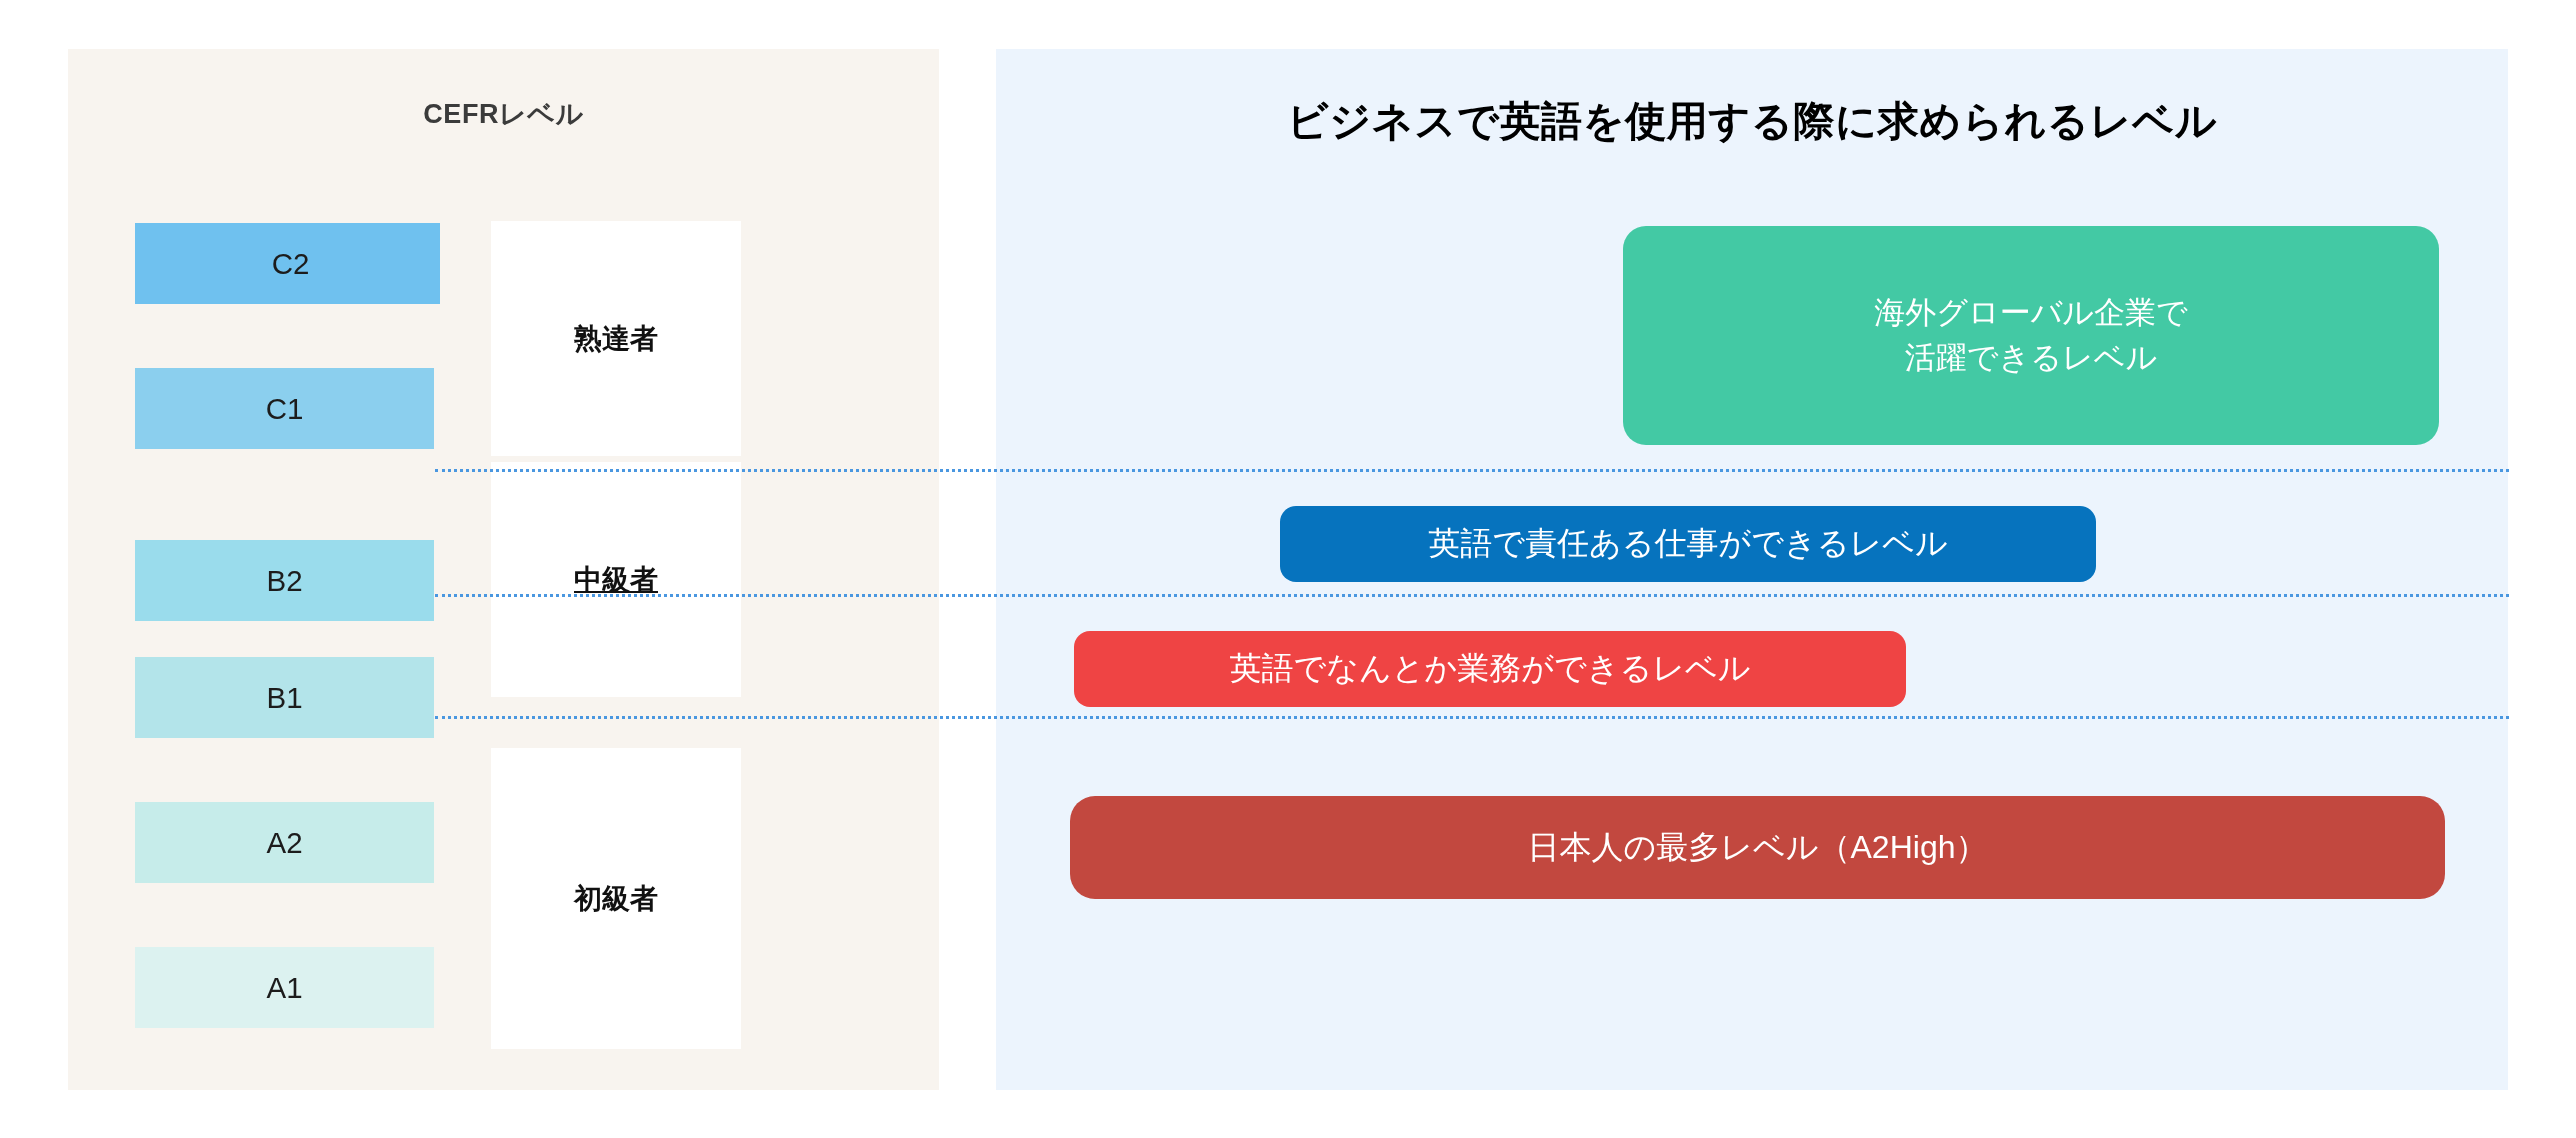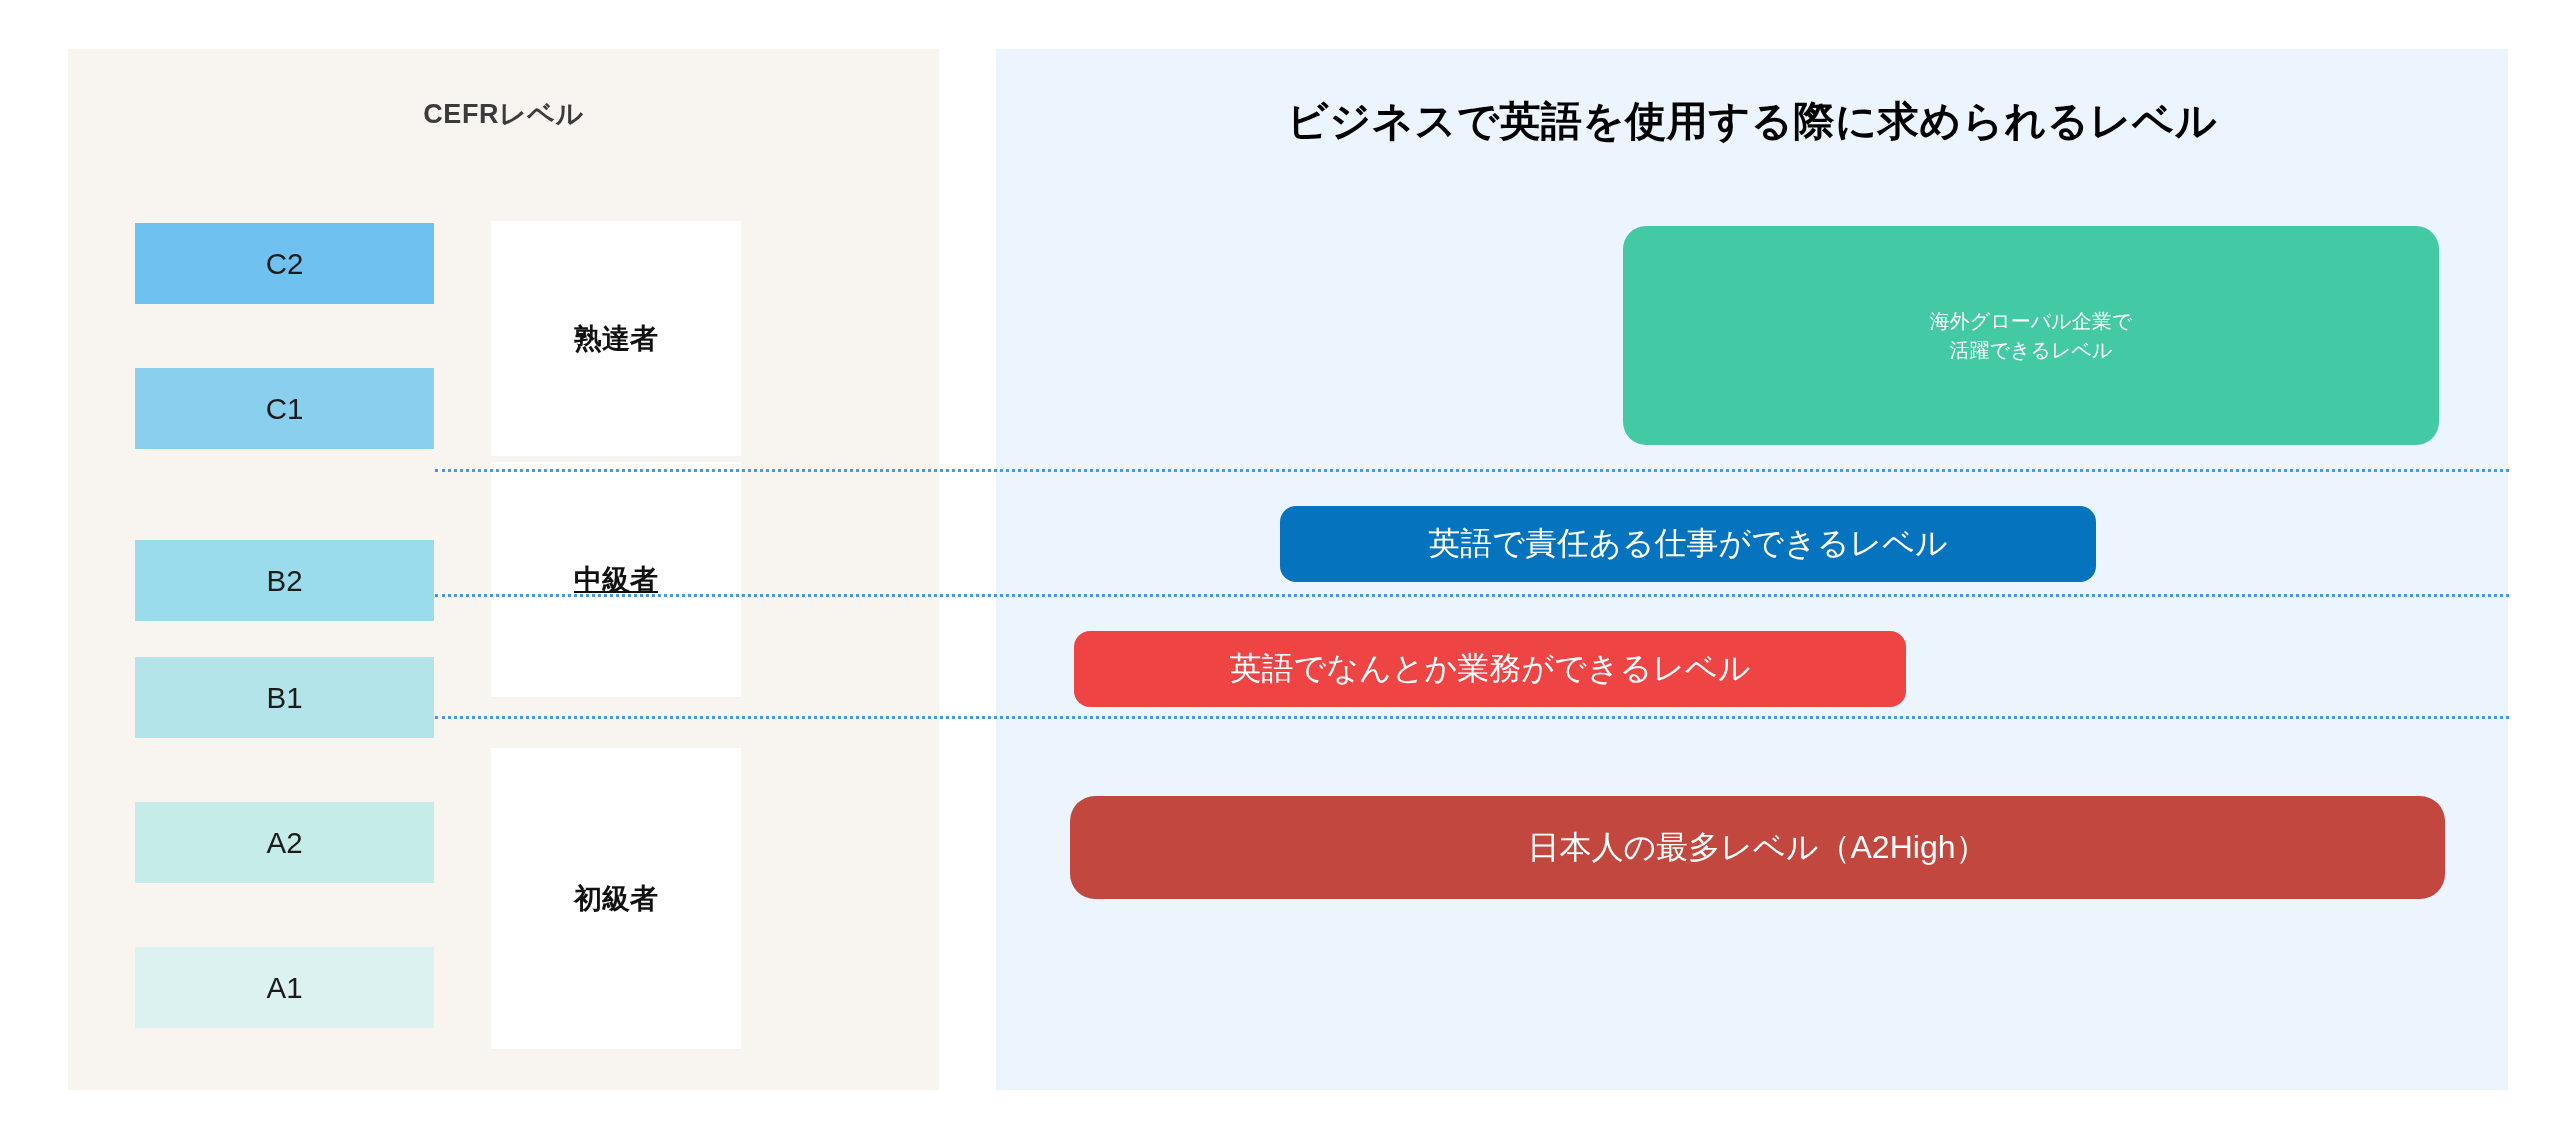--- a/index.html
+++ b/index.html
@@ -73,21 +73,21 @@
     left: 135px;
     width: 299px;
     height: 81px;
     display: flex;
     align-items: center;
     justify-content: center;
     font-size: 29.5px;
     color: #1c1c1c;
     font-weight: 400;
   }
-  .cefr-c2 { top: 223px;  background: #6fc1ef; }
+  .cefr-c2 { top: 223px;  background: #6fc1ef; padding-left: 6px; }
   .cefr-c1 { top: 368px;  background: #8bcfee; }
   .cefr-b2 { top: 512px;  background: #9adcec; margin-top: 28px; }
   .cefr-b1 { top: 657px; background: #b3e4ea; }
   .cefr-a2 { top: 802px; background: #c6ecea; }
   .cefr-a1 { top: 947px; background: #dcf2f0; }
 
   
   .group-box {
     position: absolute;
     left: 491px;
@@ -126,21 +126,21 @@
     text-align: center;
     font-weight: 400;
   }
   .pill-global {
     left: 1623px;
     top: 226px;
     width: 816px;
     height: 219px;
     border-radius: 23px;
     background: #43c9a4;
-    font-size: 20px;
+    font-size: 31px;
     line-height: 1.45;
   }
   .pill-responsible {
     left: 1280px;
     top: 506px;
     width: 816px;
     height: 76px;
     border-radius: 16px;
     background: #0673be;
     font-size: 32px;

